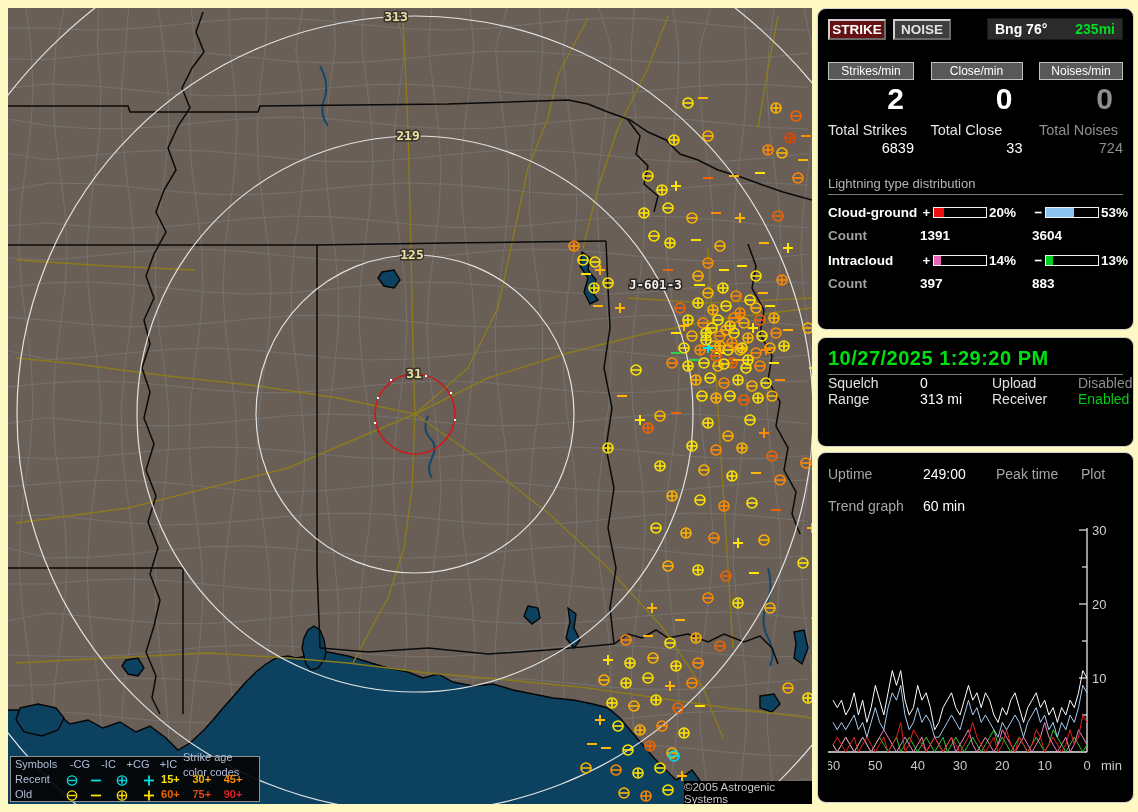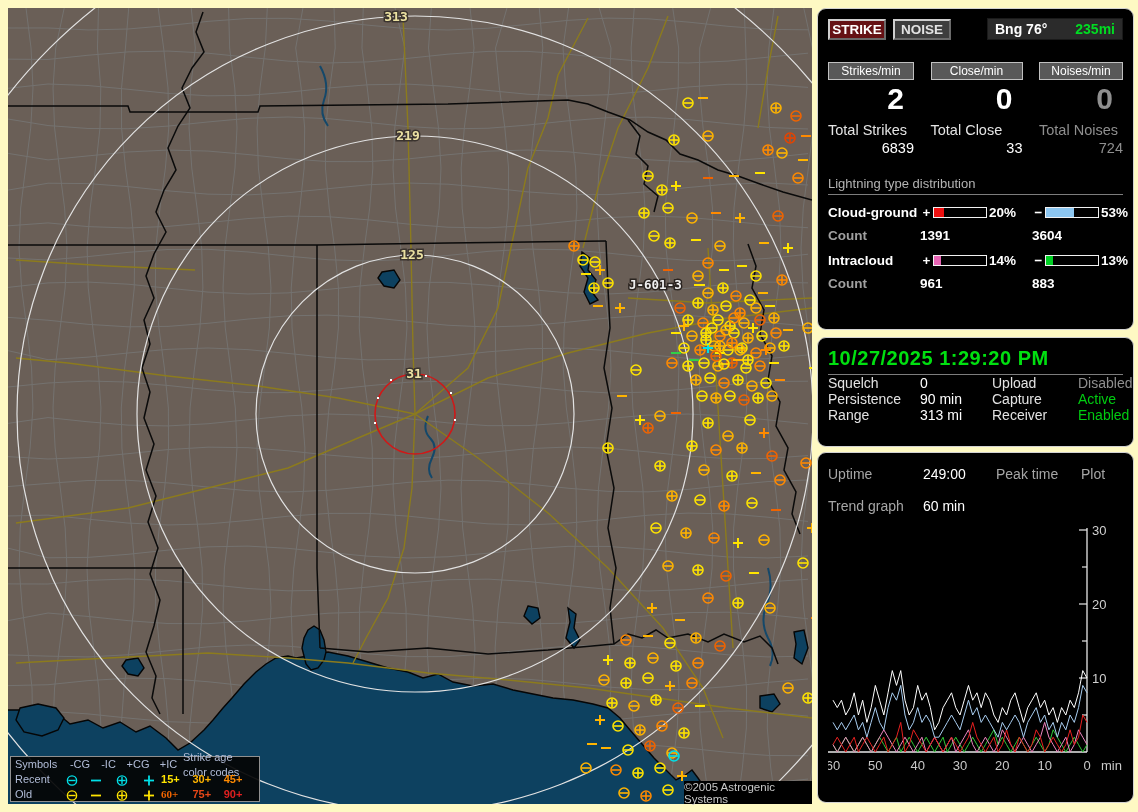--- a/index.html
+++ b/index.html
@@ -679,21 +679,21 @@
             </svg></span>
           <span class="lg-c3 lg-sym"><svg width="14" height="13">
               <circle cx="7" cy="6.5" r="4.6" fill="none" stroke="#ffe400" stroke-width="1.4"></circle>
               <line x1="3.4" y1="6.5" x2="10.6" y2="6.5" stroke="#ffe400" stroke-width="1.4"></line>
               <line x1="7" y1="2.9" x2="7" y2="10.1" stroke="#ffe400" stroke-width="1.4"></line>
             </svg></span>
           <span class="lg-c4 lg-sym"><svg width="14" height="13">
               <line x1="2" y1="6.5" x2="12" y2="6.5" stroke="#ffe400" stroke-width="1.8"></line>
               <line x1="7" y1="1.5" x2="7" y2="11.5" stroke="#ffe400" stroke-width="1.8"></line>
             </svg></span>
-          <span class="lg-age" style="color: rgb(240, 100, 0); font-family: Liberation Serif, serif;">60+</span>
+          <span class="lg-age" style="color: rgb(240, 100, 0);">60+</span>
           <span class="lg-age" style="color: rgb(232, 72, 24);">75+</span>
           <span class="lg-age" style="color: rgb(224, 32, 32);">90+</span>
         </div>
   </div>
 
   <div id="copyright">©2005 Astrogenic Systems</div>
 </div>
 
 <div id="box1" class="panel-box">
   <div class="topbar">
@@ -751,38 +751,32 @@
         </span>
     <span>14%</span>
     <span class="sign">−</span>
     <span class="pbar">
           <div id="bar11" style="width: 13%; background: rgb(0, 208, 36);"></div>
         </span>
     <span>13%</span>
   </div>
   <div class="crow">
     <span class="clabel">Count</span>
-    <span>961</span>
+    <span>397</span>
     <span>883</span>
   </div>
 </div>
 
 <div id="box2" class="panel-box">
   <div class="dtime">10/27/2025 1:29:20 PM</div>
   <div class="srow">
     <span class="lab">Squelch</span>
     <span class="white">0</span>
     <span class="lab">Upload</span>
     <span class="dim">Disabled</span>
-  </div>
-  <div class="srow">
-    <span class="lab">Persistence</span>
-    <span class="white">90 min</span>
-    <span class="lab">Capture</span>
-    <span class="green">Active</span>
   </div>
   <div class="srow">
     <span class="lab">Range</span>
     <span class="white">313 mi</span>
     <span class="lab">Receiver</span>
     <span class="green">Enabled</span>
   </div>
 </div>
 
 <div id="box3" class="panel-box">

